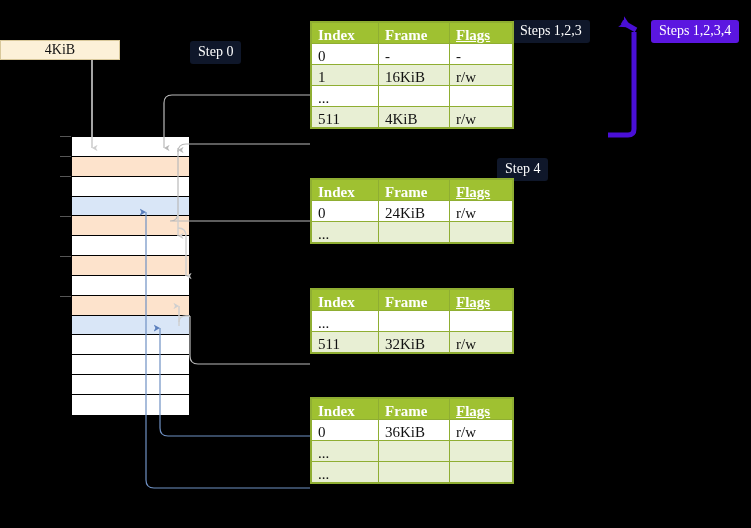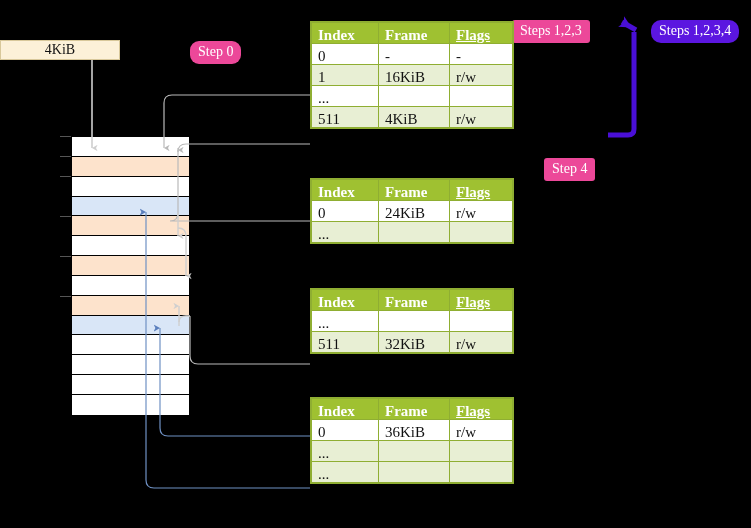--- a/index.html
+++ b/index.html
@@ -39,40 +39,40 @@
 
   
   .tick{position:absolute;height:1px;background:#555;width:11px;left:60px;}
 
   svg.overlay{position:absolute;left:0;top:0;width:751px;height:528px;
               pointer-events:none;}
 
   
   .badge{position:absolute;color:#fff;font-size:14px;line-height:1;
          padding:4px 8px 5px 8px;border-radius:3px;white-space:nowrap;}
-  .badge.red{background:#ec4899;}
-  .badge.purple{background:#5b16e0;border-radius:10px;}
+  .badge.red{background:#0f172a;}
+  .badge.purple{background:#5b16e0;}
 
   
   #kibbox{position:absolute;left:0px;top:40px;width:120px;height:20px;
           background:#fcf1d8;border:1px solid #d8c89a;
           display:flex;align-items:center;justify-content:center;
           font-size:14px;color:#111;box-sizing:border-box;}
 </style>
 </head>
 <body>
 
 <div id="stage">
 
   <div id="kibbox">
     <span>4KiB</span>
   </div>
 
-  <div class="badge red" style="left:190px;top:41px;border-radius:9px;">Step 0</div>
-  <div class="badge red" style="left:544px;top:158px;">Step 4</div>
+  <div class="badge red" style="left:190px;top:41px;">Step 0</div>
+  <div class="badge red" style="left:497px;top:158px;">Step 4</div>
   <div class="badge red" style="left:512px;top:20px;">Steps 1,2,3</div>
   <div class="badge purple" style="left:651px;top:20px;">Steps 1,2,3,4</div>
 
   <div id="memgrid">
       <div class="mrow m-white" style="height: 7.14286%;"></div>
       <div class="mrow m-orange" style="height: 7.14286%;"></div>
       <div class="mrow m-white" style="height: 7.14286%;"></div>
       <div class="mrow m-blue" style="height: 7.14286%;"></div>
       <div class="mrow m-orange" style="height: 7.14286%;"></div>
       <div class="mrow m-white" style="height: 7.14286%;"></div>

